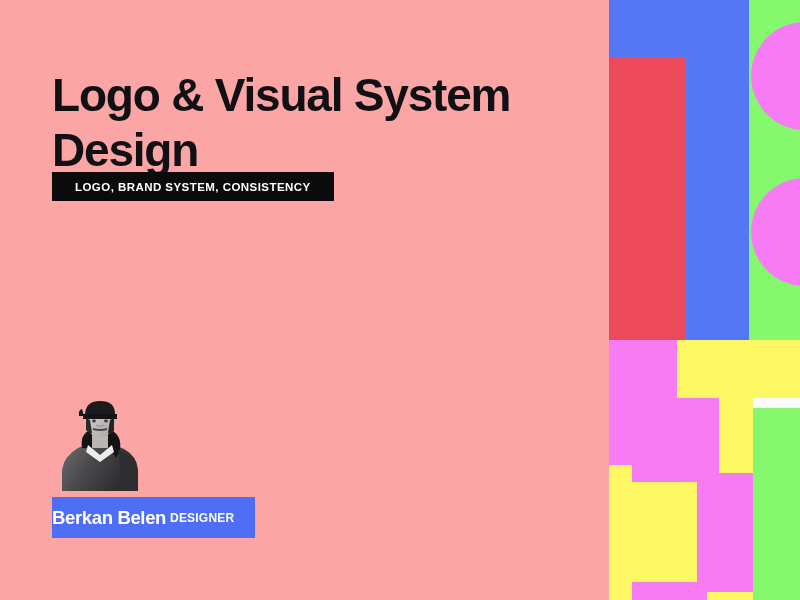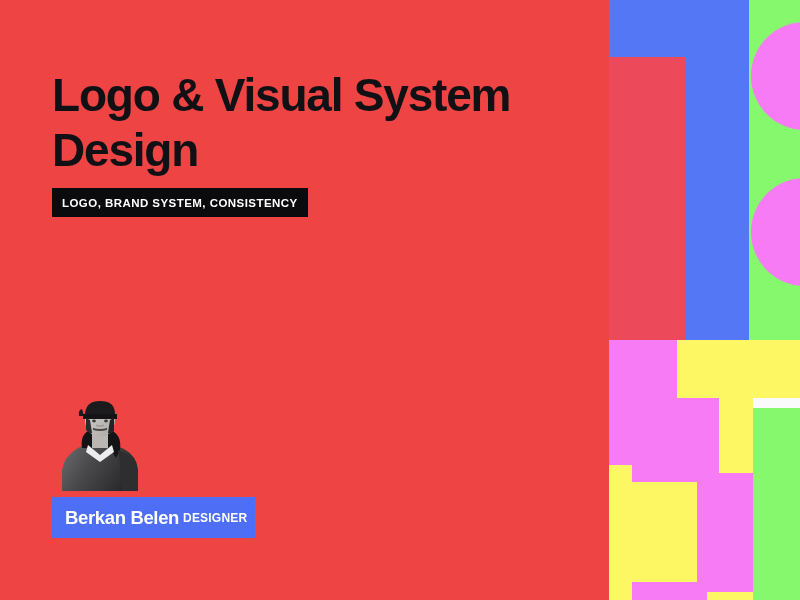--- a/index.html
+++ b/index.html
@@ -12,21 +12,21 @@
     height: 600px;
     overflow: hidden;
     font-family: "Liberation Sans", sans-serif;
     background: #faf9fb;
   }
 
   .slide {
     position: relative;
     width: 800px;
     height: 600px;
-    background: #ef4444;
+    background: #fca5a5;
     overflow: hidden;
   }
 
   
   .left-content {
     position: absolute;
     left: 0;
     top: 0;
     width: 609px;
     height: 600px;
@@ -43,23 +43,23 @@
     line-height: 55px;
     font-weight: bold;
     letter-spacing: -1.2px;
     color: #111115;
     white-space: pre-line;
   }
 
   .tag-badge {
     position: absolute;
     left: 52px;
-    top: 188px;
+    top: 172px;
     height: 29px;
-    padding: 0 10px;
+    padding: 0 23px;
     background: #0b0b0d;
     display: flex;
     align-items: center;
     box-sizing: border-box;
   }
   .tag-badge-label {
     color: #ffffff;
     font-family: "Liberation Sans", sans-serif;
     font-size: 11.5px;
     font-weight: bold;
@@ -92,21 +92,20 @@
   .name-badge {
     position: absolute;
     left: 0;
     bottom: 0;
     width: 203px;
     height: 41px;
     background: #4d6ef5;
     display: flex;
     align-items: center;
     box-sizing: border-box;
-    padding-left: 13px;
   }
   .name-badge .pname {
     color: #ffffff;
     font-size: 18.5px;
     font-weight: bold;
     letter-spacing: -0.35px;
     white-space: nowrap;
   }
   .name-badge .prole {
     color: #ffffff;

